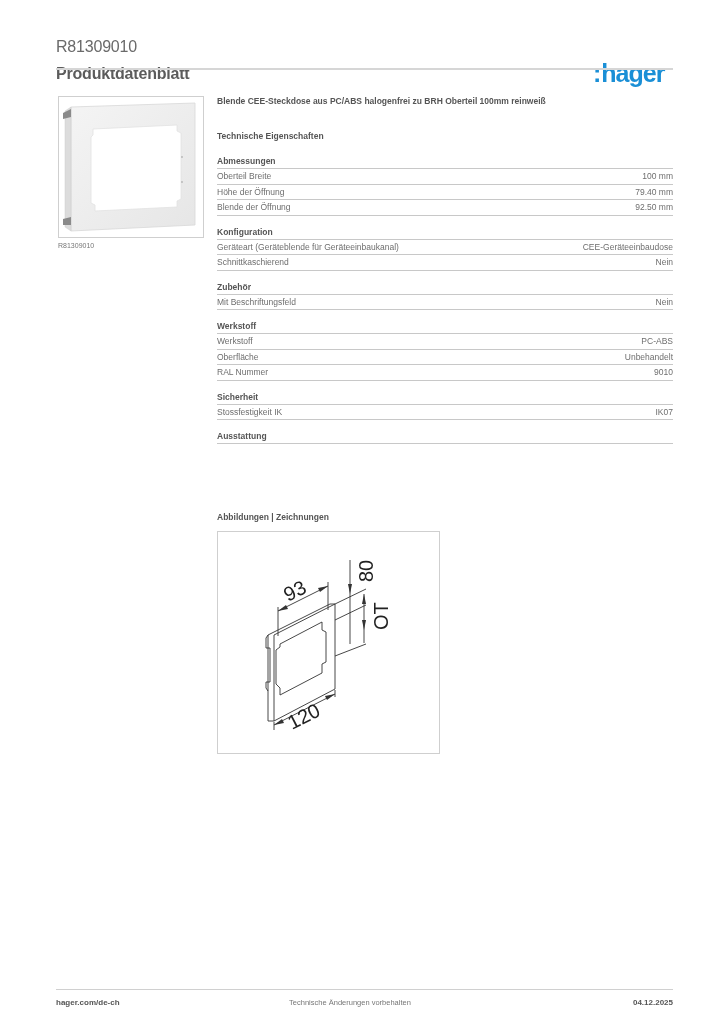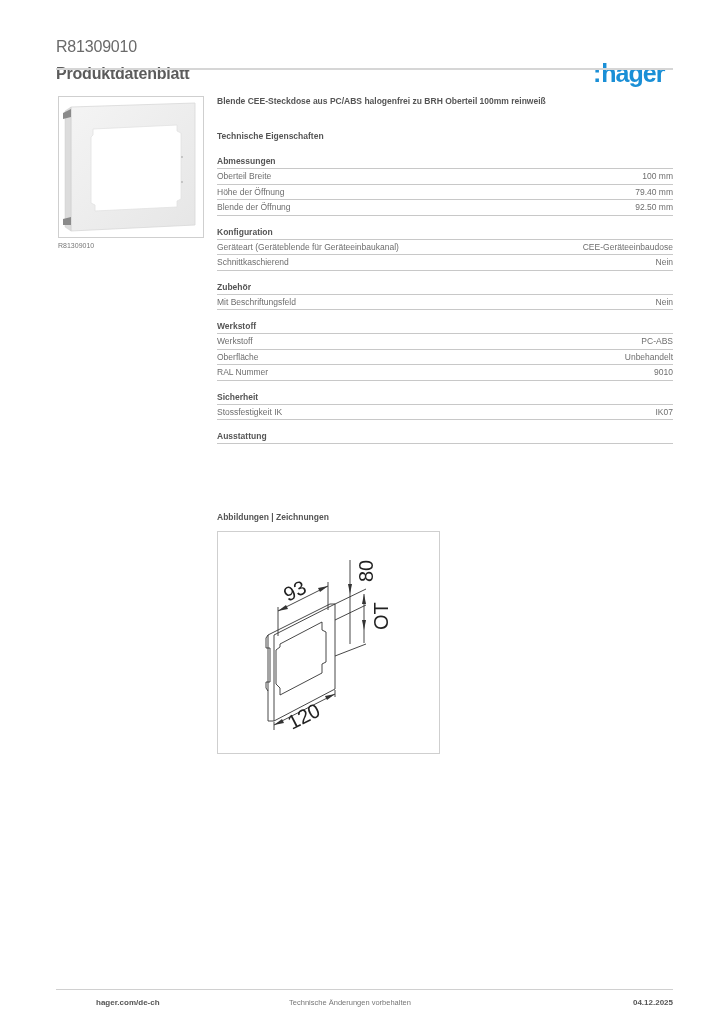--- a/index.html
+++ b/index.html
@@ -58,21 +58,21 @@
   }
   .drawing-box {
     position: absolute; left: 217px; top: 531px; width: 223px; height: 223px;
     border: 1px solid #cfcfcf; box-sizing: border-box; background: #fff;
   }
   .footer-rule {
     position: absolute; left: 56px; top: 989px; width: 617px; height: 1px;
     background: #d0d0d0;
   }
   .footer-left {
-    position: absolute; left: 56px; top: 998px; font-size: 8px; font-weight: bold; color: #555; margin-left: 40px;
+    position: absolute; left: 56px; top: 998px; font-size: 8px; font-weight: bold; color: #555;
   }
   .footer-center {
     position: absolute; left: 0; width: 700px; text-align: center; top: 998px;
     font-size: 7.5px; color: #777;
   }
   .footer-right {
     position: absolute; right: 51px; top: 998px; font-size: 8px; font-weight: bold; color: #555;
   }
 </style>
 </head>

